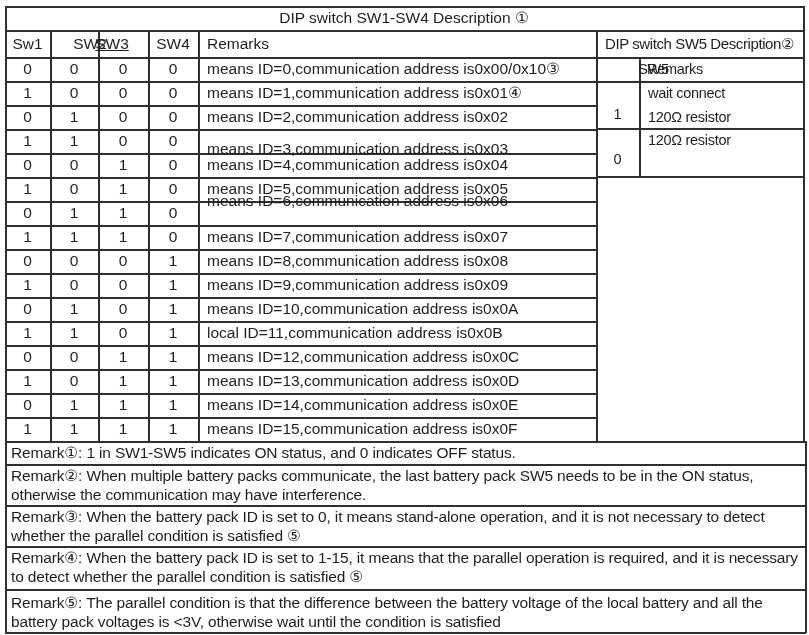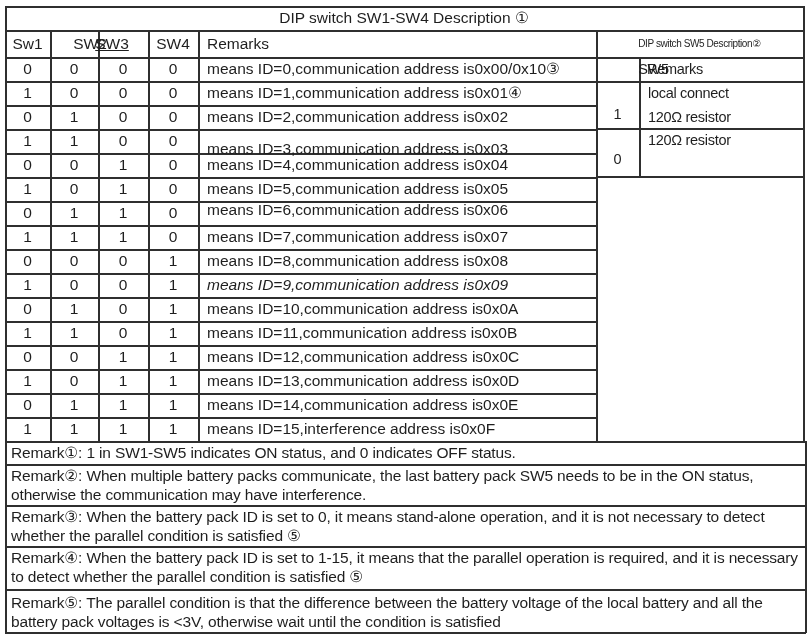--- a/index.html
+++ b/index.html
@@ -6,21 +6,21 @@
   body { width: 809px; height: 635px; position: relative; overflow: hidden;
          font-family: "Liberation Sans", sans-serif; color: #1e1e1e; }
   .abs { position: absolute; box-sizing: border-box; }
   .hl { position: absolute; height: 1.5px; background: #2f2f2f; }
   .vl { position: absolute; width: 1.5px; background: #2f2f2f; }
   .cell { position: absolute; box-sizing: border-box; display: flex; align-items: center;
           font-size: 15.5px; white-space: nowrap; }
   .center { justify-content: center; }
   .left { justify-content: flex-start; padding-left: 9px; }
   .title { font-size: 15.5px; }
-  .sw5title { font-size: 10px; letter-spacing: -0.4px; }
+  .sw5title { font-size: 15px; letter-spacing: -0.4px; }
   .sw5cell { font-size: 14.5px; letter-spacing: -0.3px; line-height: 24px; }
   .remark { position: absolute; box-sizing: border-box; left: 7px; width: 796px;
             font-size: 15.5px; line-height: 19px; padding: 2px 4px 0 4px; letter-spacing: -0.15px; }
 </style>
 </head>
 <body>
 
 <div id="doc">
 
   <div id="lines">
@@ -100,75 +100,75 @@
       <div class="cell left" style="left: 198px; top: 153px; width: 398px; height: 24px;">means ID=4,communication address is0x04</div>
       <div class="cell center" style="left: 5px; top: 177px; width: 45px; height: 24px;">1</div>
       <div class="cell center" style="left: 50px; top: 177px; width: 48px; height: 24px;">0</div>
       <div class="cell center" style="left: 98px; top: 177px; width: 50px; height: 24px;">1</div>
       <div class="cell center" style="left: 148px; top: 177px; width: 50px; height: 24px;">0</div>
       <div class="cell left" style="left: 198px; top: 177px; width: 398px; height: 24px;">means ID=5,communication address is0x05</div>
       <div class="cell center" style="left: 5px; top: 201px; width: 45px; height: 24px;">0</div>
       <div class="cell center" style="left: 50px; top: 201px; width: 48px; height: 24px;">1</div>
       <div class="cell center" style="left: 98px; top: 201px; width: 50px; height: 24px;">1</div>
       <div class="cell center" style="left: 148px; top: 201px; width: 50px; height: 24px;">0</div>
-      <div class="cell left" style="left: 198px; top: 198px; width: 398px; height: 24px;">means ID=6,communication address is0x06</div>
+      <div class="cell left" style="left: 198px; top: 189px; width: 398px; height: 24px;">means ID=6,communication address is0x06</div>
       <div class="cell center" style="left: 5px; top: 225px; width: 45px; height: 24px;">1</div>
       <div class="cell center" style="left: 50px; top: 225px; width: 48px; height: 24px;">1</div>
       <div class="cell center" style="left: 98px; top: 225px; width: 50px; height: 24px;">1</div>
       <div class="cell center" style="left: 148px; top: 225px; width: 50px; height: 24px;">0</div>
       <div class="cell left" style="left: 198px; top: 225px; width: 398px; height: 24px;">means ID=7,communication address is0x07</div>
       <div class="cell center" style="left: 5px; top: 249px; width: 45px; height: 24px;">0</div>
       <div class="cell center" style="left: 50px; top: 249px; width: 48px; height: 24px;">0</div>
       <div class="cell center" style="left: 98px; top: 249px; width: 50px; height: 24px;">0</div>
       <div class="cell center" style="left: 148px; top: 249px; width: 50px; height: 24px;">1</div>
       <div class="cell left" style="left: 198px; top: 249px; width: 398px; height: 24px;">means ID=8,communication address is0x08</div>
       <div class="cell center" style="left: 5px; top: 273px; width: 45px; height: 24px;">1</div>
       <div class="cell center" style="left: 50px; top: 273px; width: 48px; height: 24px;">0</div>
       <div class="cell center" style="left: 98px; top: 273px; width: 50px; height: 24px;">0</div>
       <div class="cell center" style="left: 148px; top: 273px; width: 50px; height: 24px;">1</div>
-      <div class="cell left" style="left: 198px; top: 273px; width: 398px; height: 24px; font-style: italic;">means ID=9,communication address is0x09</div>
+      <div class="cell left" style="left: 198px; top: 273px; width: 398px; height: 24px;">means ID=9,communication address is0x09</div>
       <div class="cell center" style="left: 5px; top: 297px; width: 45px; height: 24px;">0</div>
       <div class="cell center" style="left: 50px; top: 297px; width: 48px; height: 24px;">1</div>
       <div class="cell center" style="left: 98px; top: 297px; width: 50px; height: 24px;">0</div>
       <div class="cell center" style="left: 148px; top: 297px; width: 50px; height: 24px;">1</div>
       <div class="cell left" style="left: 198px; top: 297px; width: 398px; height: 24px;">means ID=10,communication address is0x0A</div>
       <div class="cell center" style="left: 5px; top: 321px; width: 45px; height: 24px;">1</div>
       <div class="cell center" style="left: 50px; top: 321px; width: 48px; height: 24px;">1</div>
       <div class="cell center" style="left: 98px; top: 321px; width: 50px; height: 24px;">0</div>
       <div class="cell center" style="left: 148px; top: 321px; width: 50px; height: 24px;">1</div>
-      <div class="cell left" style="left: 198px; top: 321px; width: 398px; height: 24px;">means ID=11,communication address is0x0B</div>
+      <div class="cell left" style="left: 198px; top: 321px; width: 398px; height: 24px;">local ID=11,communication address is0x0B</div>
       <div class="cell center" style="left: 5px; top: 345px; width: 45px; height: 24px;">0</div>
       <div class="cell center" style="left: 50px; top: 345px; width: 48px; height: 24px;">0</div>
       <div class="cell center" style="left: 98px; top: 345px; width: 50px; height: 24px;">1</div>
       <div class="cell center" style="left: 148px; top: 345px; width: 50px; height: 24px;">1</div>
       <div class="cell left" style="left: 198px; top: 345px; width: 398px; height: 24px;">means ID=12,communication address is0x0C</div>
       <div class="cell center" style="left: 5px; top: 369px; width: 45px; height: 24px;">1</div>
       <div class="cell center" style="left: 50px; top: 369px; width: 48px; height: 24px;">0</div>
       <div class="cell center" style="left: 98px; top: 369px; width: 50px; height: 24px;">1</div>
       <div class="cell center" style="left: 148px; top: 369px; width: 50px; height: 24px;">1</div>
       <div class="cell left" style="left: 198px; top: 369px; width: 398px; height: 24px;">means ID=13,communication address is0x0D</div>
       <div class="cell center" style="left: 5px; top: 393px; width: 45px; height: 24px;">0</div>
       <div class="cell center" style="left: 50px; top: 393px; width: 48px; height: 24px;">1</div>
       <div class="cell center" style="left: 98px; top: 393px; width: 50px; height: 24px;">1</div>
       <div class="cell center" style="left: 148px; top: 393px; width: 50px; height: 24px;">1</div>
       <div class="cell left" style="left: 198px; top: 393px; width: 398px; height: 24px; border-radius: 6px;">means ID=14,communication address is0x0E</div>
       <div class="cell center" style="left: 5px; top: 417px; width: 45px; height: 24px;">1</div>
       <div class="cell center" style="left: 50px; top: 417px; width: 48px; height: 24px;">1</div>
       <div class="cell center" style="left: 98px; top: 417px; width: 50px; height: 24px;">1</div>
       <div class="cell center" style="left: 148px; top: 417px; width: 50px; height: 24px;">1</div>
-      <div class="cell left" style="left: 198px; top: 417px; width: 398px; height: 24px;">means ID=15,interference address is0x0F</div>
+      <div class="cell left" style="left: 198px; top: 417px; width: 398px; height: 24px;">means ID=15,communication address is0x0F</div>
     </div>
 
   <div class="cell center sw5title" style="left:596px; top:30px; width:207px; height:27px;">DIP switch SW5 Description②</div>
   <div class="cell center sw5cell" style="left:596px; top:57px; width:43px; height:24px;margin-left:36px;">SW5</div>
   <div class="cell left sw5cell" style="left:639px; top:57px; width:164px; height:24px; padding-left:8px;">Remarks</div>
 
   <div class="cell center sw5cell" style="left:596px; top:81px; width:43px; height:47px; padding-top:18px;">1</div>
   <div class="abs sw5cell" style="left:648px; top:81px; width:155px; height:47px;">
-    <div>local connect</div>
+    <div>wait connect</div>
     <div>120Ω resistor</div>
   </div>
 
   <div class="cell center sw5cell" style="left:596px; top:128px; width:43px; height:48px; padding-top:14px;">0</div>
   <div class="abs sw5cell" style="left:648px; top:128px; width:155px; height:48px;">
     <div>120Ω resistor</div>
   </div>
 
   <div class="remark" style="top:441px; height:23px;">Remark①: 1 in SW1-SW5 indicates ON status, and 0 indicates OFF status.</div>
   <div class="remark" style="top:464px; height:40px;">Remark②: When multiple battery packs communicate, the last battery pack SW5 needs to be in the ON status, otherwise the communication may have interference.</div>

